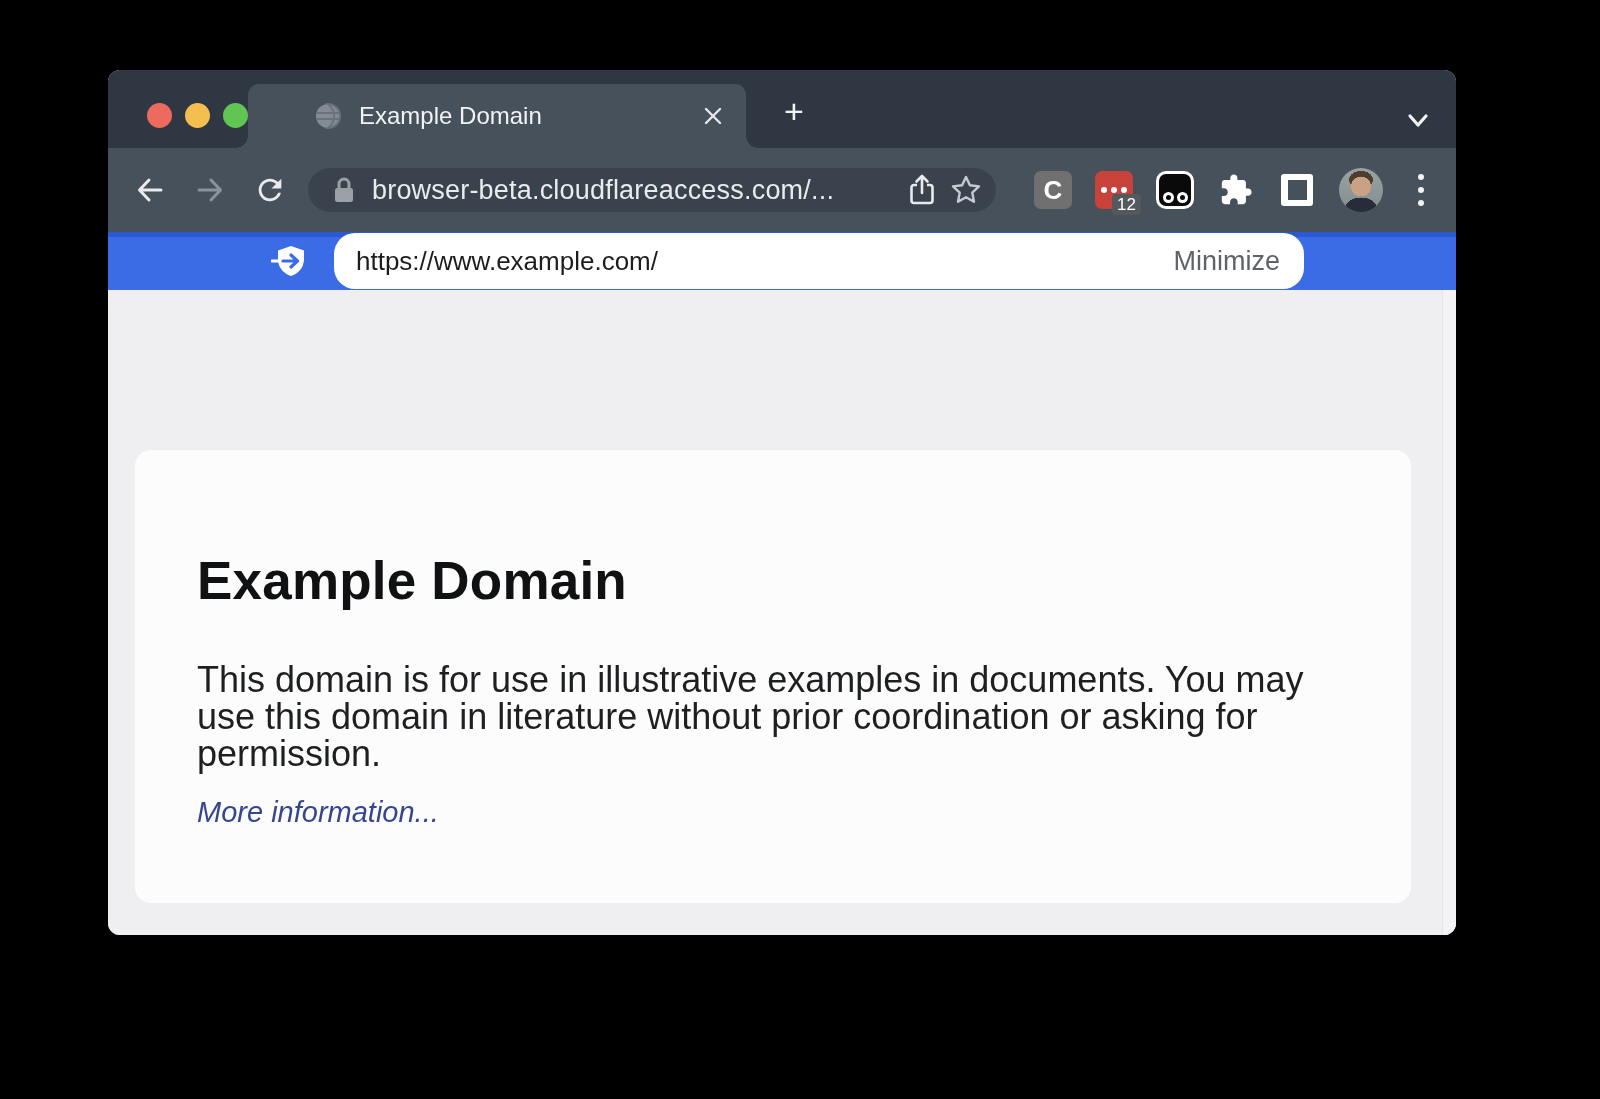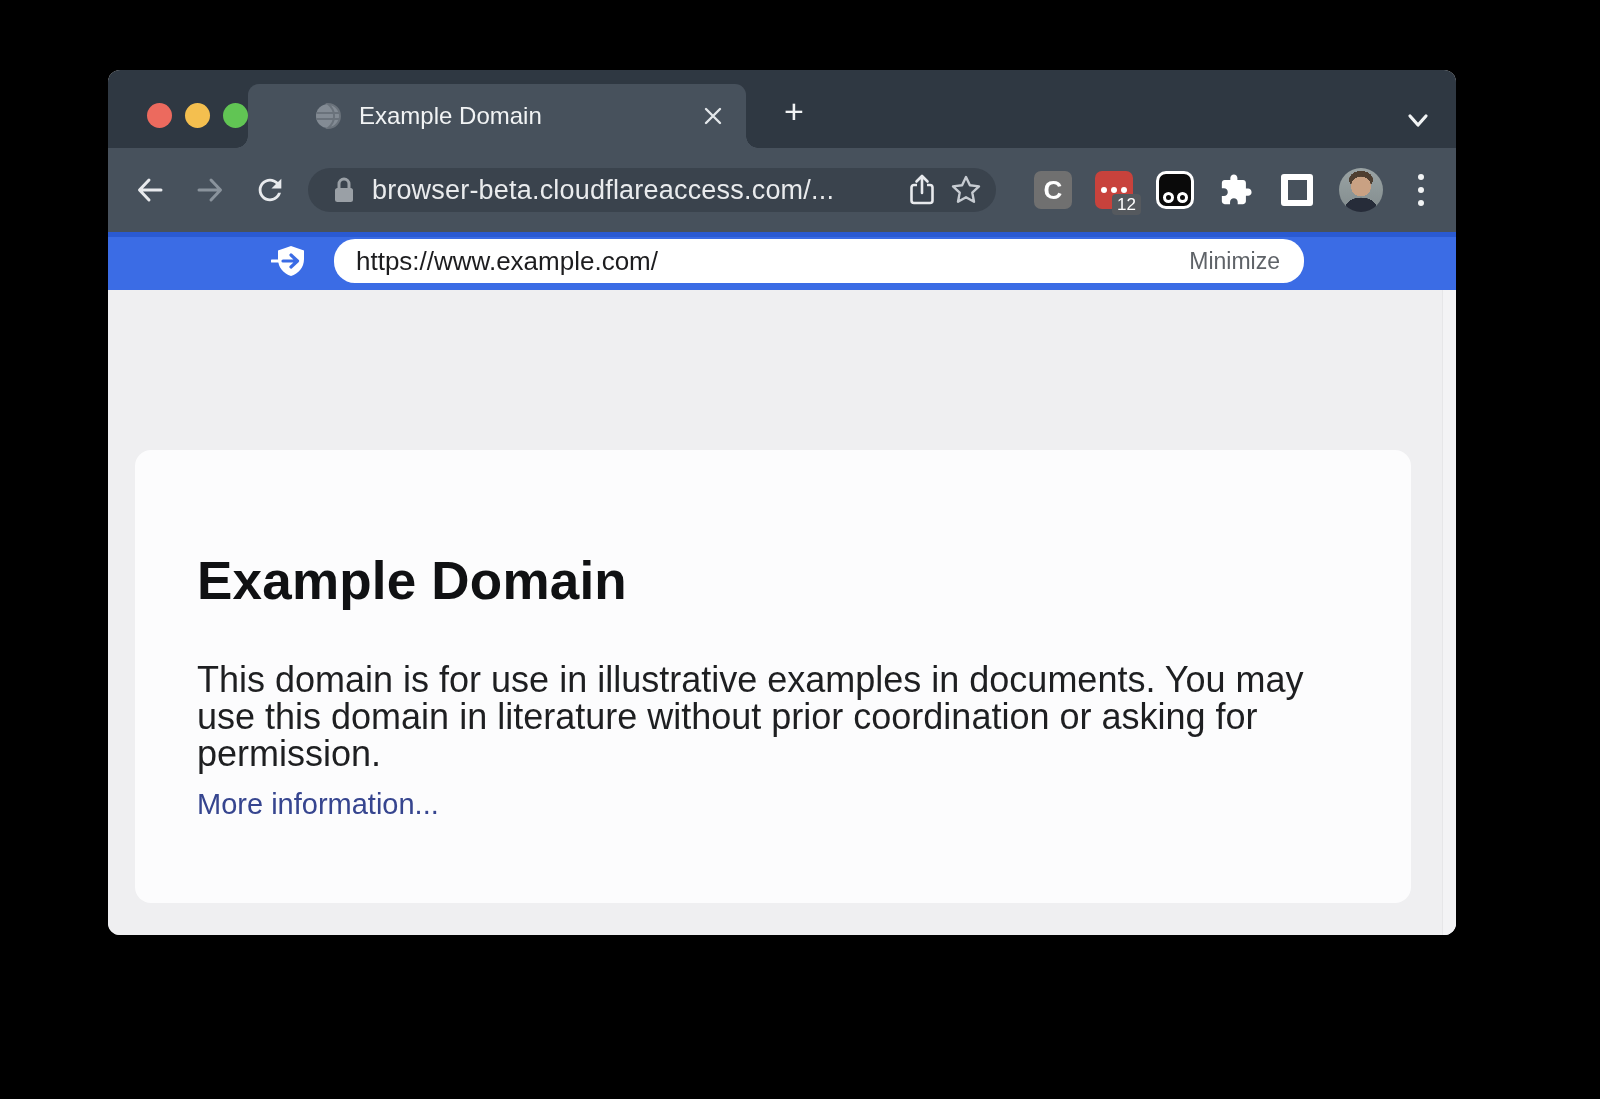--- a/index.html
+++ b/index.html
@@ -72,36 +72,36 @@
               radial-gradient(ellipse 12px 9px at 50% 27%, #4E3E30 99%, transparent),
               linear-gradient(#9AA3A4, #828C8E); }
   .kebab { display:flex; flex-direction:column; gap:7px; align-items:center; background:transparent;
            border:none; cursor:pointer; width:30px; height:44px; justify-content:center; }
   .kebab i { width:6px; height:6px; border-radius:50%; background:#F1F3F4; }
 
   
   .isolation { height:58px; flex:0 0 auto; display:flex; align-items:center;
                background:linear-gradient(#2A5AD2 0 5px, #3B6CE5 5px); }
   .shield { margin-left:163px; width:40px; height:40px; flex:0 0 auto; display:grid; place-items:center; }
-  .remote-pill { margin-left:23px; width:970px; height:44px; border-radius:21px; background:#FFF;
+  .remote-pill { margin-left:23px; width:970px; height:56px; border-radius:21px; background:#FFF;
                  display:flex; align-items:center; padding:0 22px; }
   .remote-pill .remote-url { color:#1D1D1F; font-size:26px; flex:1; white-space:nowrap; overflow:hidden; }
-  .minimize { border:none; background:transparent; color:#5F6368; font-size:23px; cursor:pointer;
+  .minimize { border:none; background:transparent; color:#5F6368; font-size:27px; cursor:pointer;
               padding:4px 2px; white-space:nowrap; }
 
   
   .page { position:relative; flex:1; background:#EFEFF1; overflow:hidden; }
   .scrollbar { position:absolute; top:0; right:0; bottom:0; width:14px; background:#F3F3F5;
                border-left:1px solid rgba(0,0,0,.05); }
   .card { position:absolute; left:27px; top:160px; width:1276px; height:453px; background:#FCFCFD;
           border-radius:16px; padding:100px 64px 0 62px; }
   .card h1 { font-size:53px; font-weight:bold; color:#101113; letter-spacing:.2px; }
   .card p  { margin-top:50px; font-size:36px; line-height:37px; color:#1E1F21; max-width:1150px; }
-  .card a  { display:inline-block; margin-top:16px; font-size:29px; color:#36458F;
-             text-decoration:none; cursor:pointer; }
+  .card a  { display:inline-block; margin-top:24px; font-size:29px; color:#36458F;
+             text-decoration:none; cursor:pointer;font-style:italic; }
 
   svg { display:block; }
 </style>
 </head>
 <body>
 
 <div class="canvas">
   <div class="window">
 
     <div class="tabstrip">

